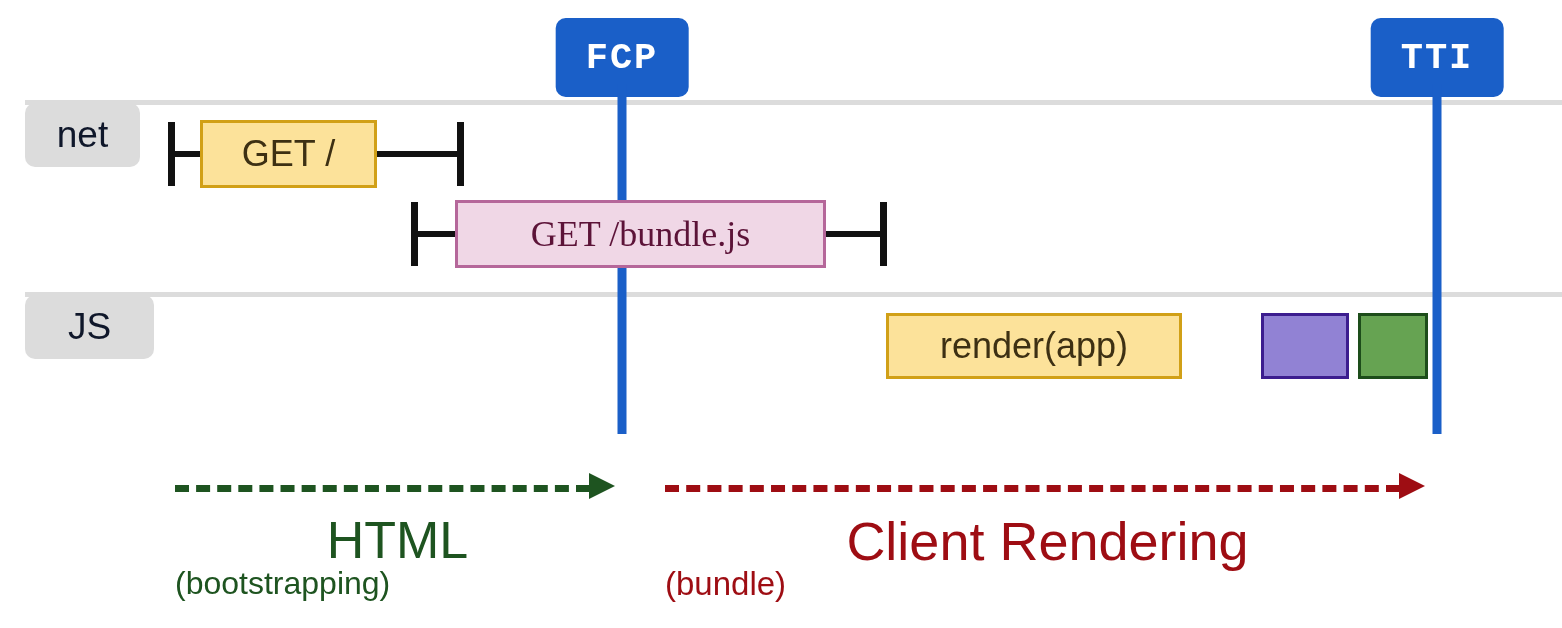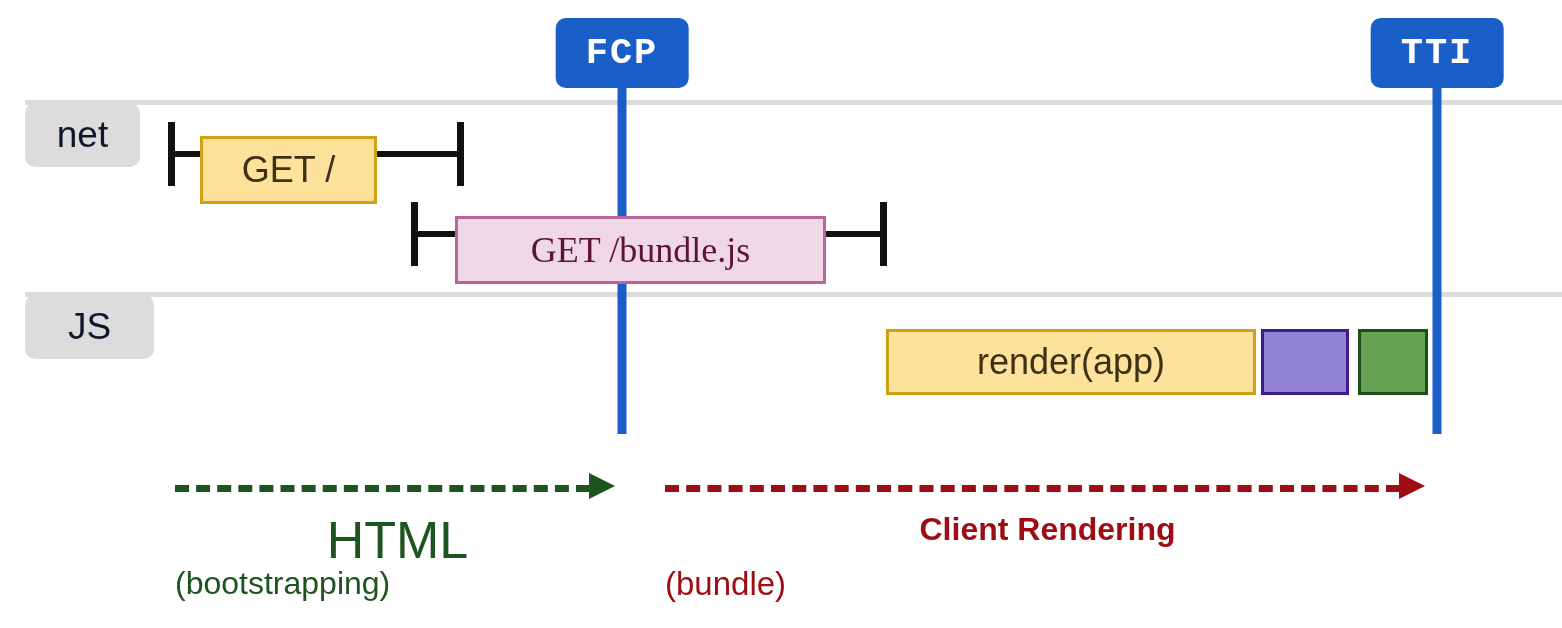--- a/index.html
+++ b/index.html
@@ -56,21 +56,21 @@
     background: #1a5fc8;
     color: #ffffff;
     border-radius: 10px;
     font-family: "Liberation Mono", monospace;
     font-weight: bold;
     font-size: 37px;
     letter-spacing: 2px;
     display: flex;
     align-items: center;
     justify-content: center;
-    height: 70px;
+    height: 79px;
     top: 0;
     left: 50%;
     transform: translateX(-50%);
     white-space: nowrap;
     padding: 0 30px;
     box-sizing: border-box;
   }
   .milestone .stem {
     position: absolute;
     width: 9px;
@@ -97,21 +97,20 @@
     background: #111111;
   }
   .span-box {
     position: absolute;
     box-sizing: border-box;
     display: flex;
     align-items: center;
     justify-content: center;
     font-size: 36px;
     white-space: nowrap;
-    margin-top: 16px;
   }
 
   
   #span-get-root .cap.l { left: 168px; top: 122px; height: 64px; }
   #span-get-root .cap.r { left: 457px; top: 122px; height: 64px; }
   #span-get-root .whisker { left: 172px; top: 151px; width: 290px; }
   #box-get-root {
     left: 200px; top: 120px; width: 177px; height: 68px;
     background: #fce29a; border: 3px solid #d1a017; color: #3d3013;
   }
@@ -120,21 +119,21 @@
   #span-get-bundle .cap.l { left: 411px; top: 202px; height: 64px; }
   #span-get-bundle .cap.r { left: 880px; top: 202px; height: 64px; }
   #span-get-bundle .whisker { left: 415px; top: 231px; width: 470px; }
   #box-get-bundle {
     left: 455px; top: 200px; width: 371px; height: 68px;
     background: #f0d7e6; border: 3px solid #b5679a; color: #5c1338; font-family: Liberation Serif, serif;
   }
 
   
   #box-render {
-    left: 886px; top: 313px; width: 370px; height: 66px;
+    left: 886px; top: 313px; width: 296px; height: 66px;
     background: #fce29a; border: 3px solid #d1a017; color: #3d3013;
   }
   #box-task-purple {
     left: 1261px; top: 313px; width: 88px; height: 66px;
     background: #9182d4; border: 3px solid #3c1d8f; color: #ffffff;
   }
   #box-task-green {
     left: 1358px; top: 313px; width: 70px; height: 66px;
     background: #66a352; border: 3px solid #1d4d1a; color: #ffffff;
   }
@@ -182,21 +181,21 @@
   #phase-html .arrow-line { width: 415px; }
   #phase-html .arrow-head { left: 414px; }
 
   #phase-client {
     left: 665px; top: 485px; width: 765px;
     color: #9e0d13;
     font-family: "Liberation Sans Narrow", "Liberation Sans", sans-serif;
   }
   #phase-client .arrow-line { width: 735px; }
   #phase-client .arrow-head { left: 734px; }
-  #phase-client .phase-title { font-size: 32px; font-weight: bold; }
+  #phase-client .phase-title { font-size: 54px; }
   #phase-client .phase-sub { font-size: 33px; }
 </style>
 </head>
 <body>
 
 <div id="stage">
 
   <div class="lane-rule" id="rule-net"></div>
   <div class="lane-rule" id="rule-js"></div>
 

